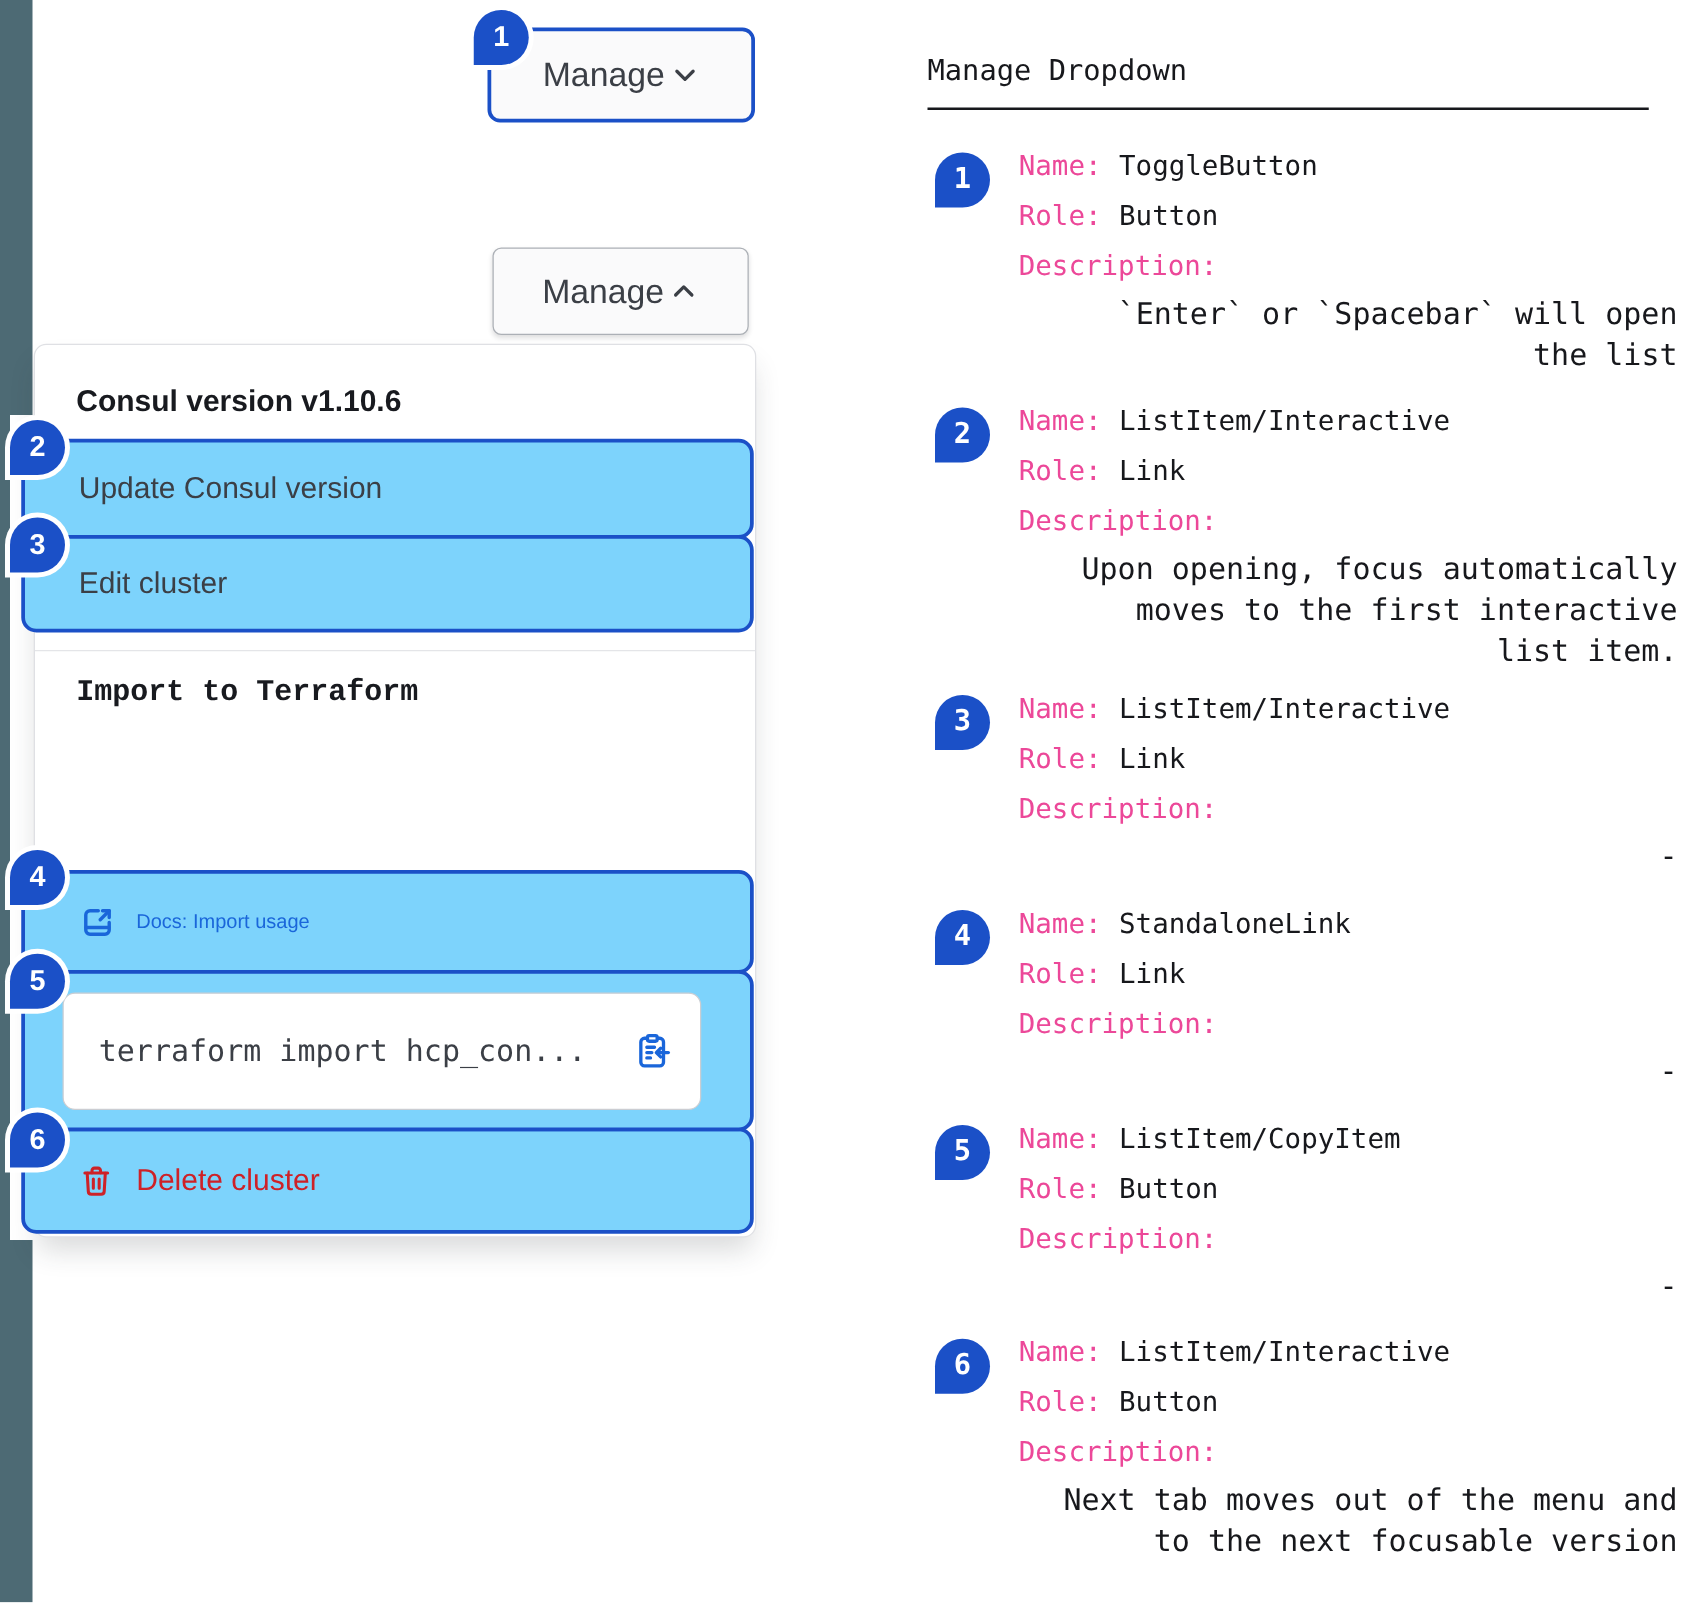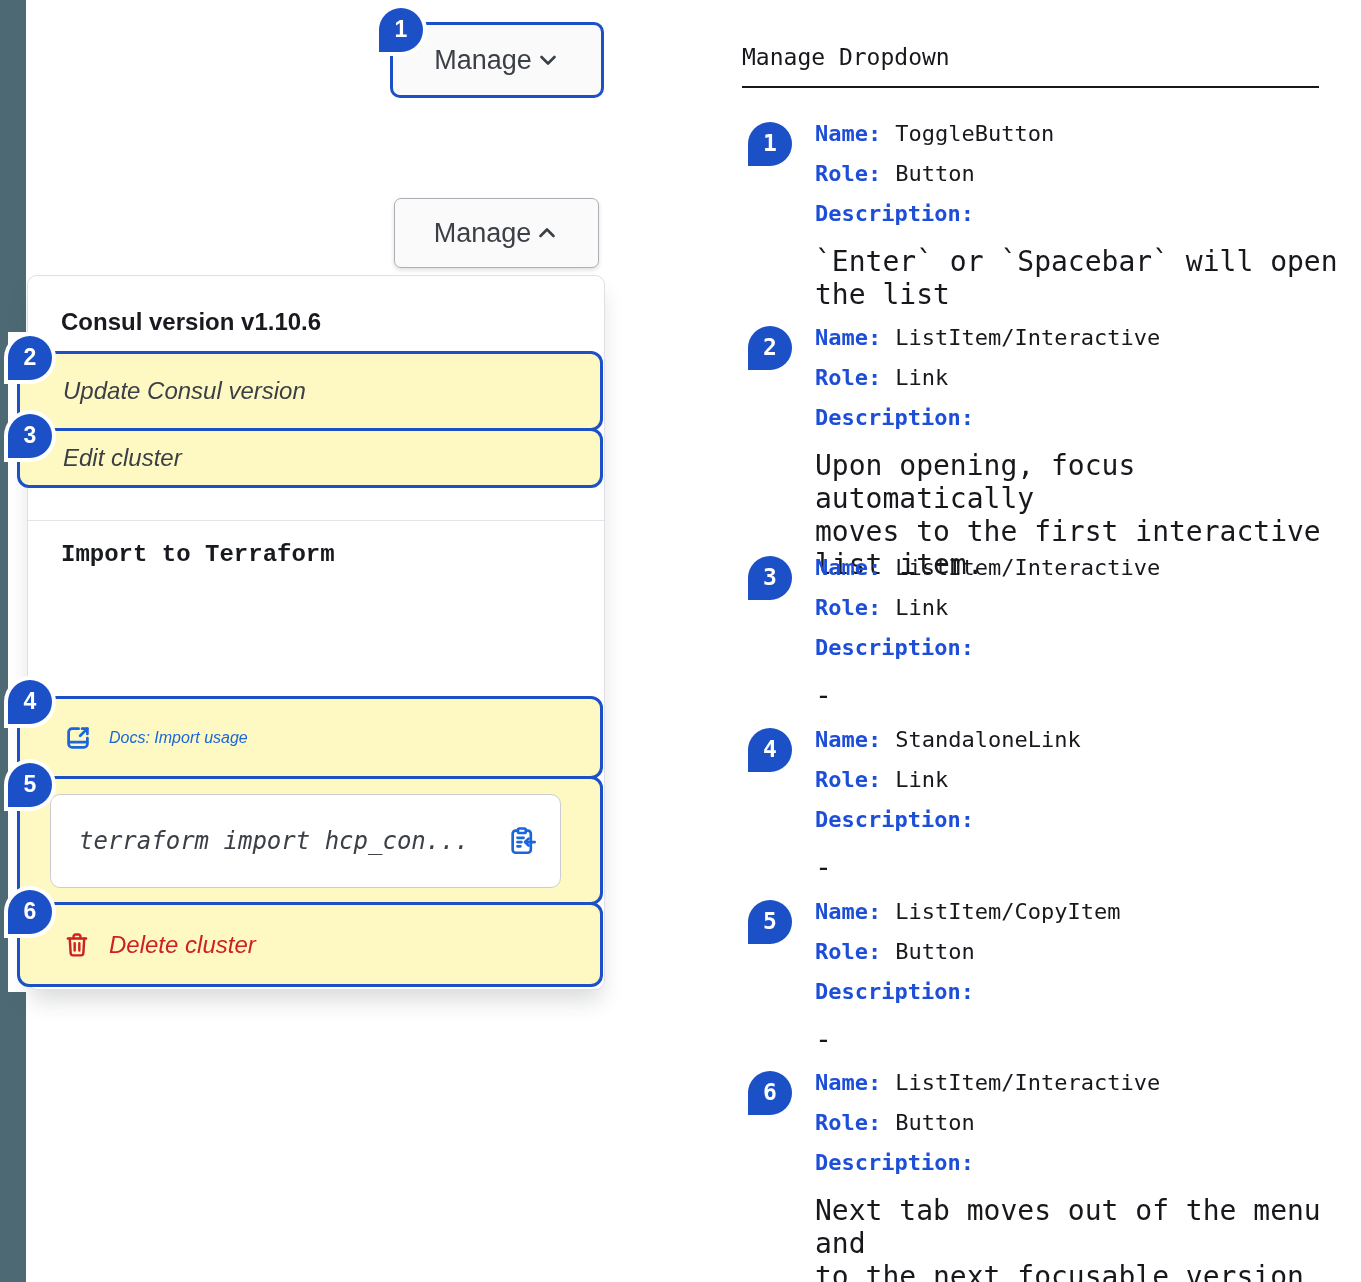--- a/index.html
+++ b/index.html
@@ -33,25 +33,25 @@
   }
   .version-header { position:absolute; left:33px; top:32px; font-size:24px; font-weight:700; color:#181A1F;text-align:center; }
   .panel-divider  { position:absolute; left:0px;  top:244px; width:576px; height:1px; background:#E4E5E8; }
   .section-title  { position:absolute; left:33px; top:265px; font-size:24px; font-weight:700; color:#181A1F;font-family:Liberation Mono, monospace; }
   .section-desc   { position:absolute; left:33px; top:310px; width:516px; font-size:24px; line-height:36px;
                     color:#66696F; white-space:pre-line; }
 
   
   .abox {
     position:absolute; left:17px; width:586px;
-    border:3px solid #1B50C7; border-radius:12px; background:#fef9c3; z-index:2;
-    display:flex; align-items:center;font-style:italic;
+    border:3px solid #1B50C7; border-radius:12px; background:#7dd3fc; z-index:2;
+    display:flex; align-items:center;
   }
   .abox-update { top:351px; height:80px; }
-  .abox-edit   { top:428px; height:60px; }
+  .abox-edit   { top:428px; height:78px; }
   .abox-docs   { top:696px; height:83px; }
   .abox-code   { top:776px; height:129px; }
   .abox-delete { top:902px; height:85px; }
 
   .menu-label { margin-left:43px; font-size:24px; color:#3B3F46; }
   .link-row, .delete-row { display:flex; align-items:center; margin-left:43px; cursor:pointer; }
   .link-row  { gap:16px; color:#1A66DA; }
   .link-label { font-size:16px; font-weight:500; color:#1A66DA; }
   .delete-row { gap:18px; color:#CE2127; }
   .delete-label { font-size:24px; font-weight:500; color:#CE2127; }
@@ -81,23 +81,23 @@
   .b6 { left:8px;  top:890px; }
 
   
   .legend { position:absolute; left:742px; top:0; width:600px; font-family:"DejaVu Sans Mono", monospace; z-index:2; }
   .legend-title { position:absolute; left:0; top:44px; font-size:23px; color:#17181C; }
   .legend-rule  { position:absolute; left:0; top:86px; width:577px; height:2px; background:#17181C; }
   .aitem { position:absolute; left:0; width:600px; }
   .aitem .badge-plain { position:absolute; left:6px; top:8px; }
   .aitem-text { position:absolute; left:73px; top:0; width:527px; }
   .arow { font-size:22px; line-height:40px; color:#17181C; white-space:nowrap; }
-  .alabel { color:#1d4ed8;font-weight:bold; }
+  .alabel { color:#ec4899; }
   .avalue { color:#17181C; margin-left:14px; }
-  .adesc { font-size:28px; line-height:33px; color:#17181C; white-space:pre-line; margin-top:11px; }
+  .adesc { font-size:24px; line-height:33px; color:#17181C; white-space:pre-line; margin-top:1px;text-align:right; }
 
   svg { display:block; }
 </style>
 </head>
 <body>
 
 <div class="canvas">
 
   <div class="rail"></div>
   <div class="rail-cover"></div>

